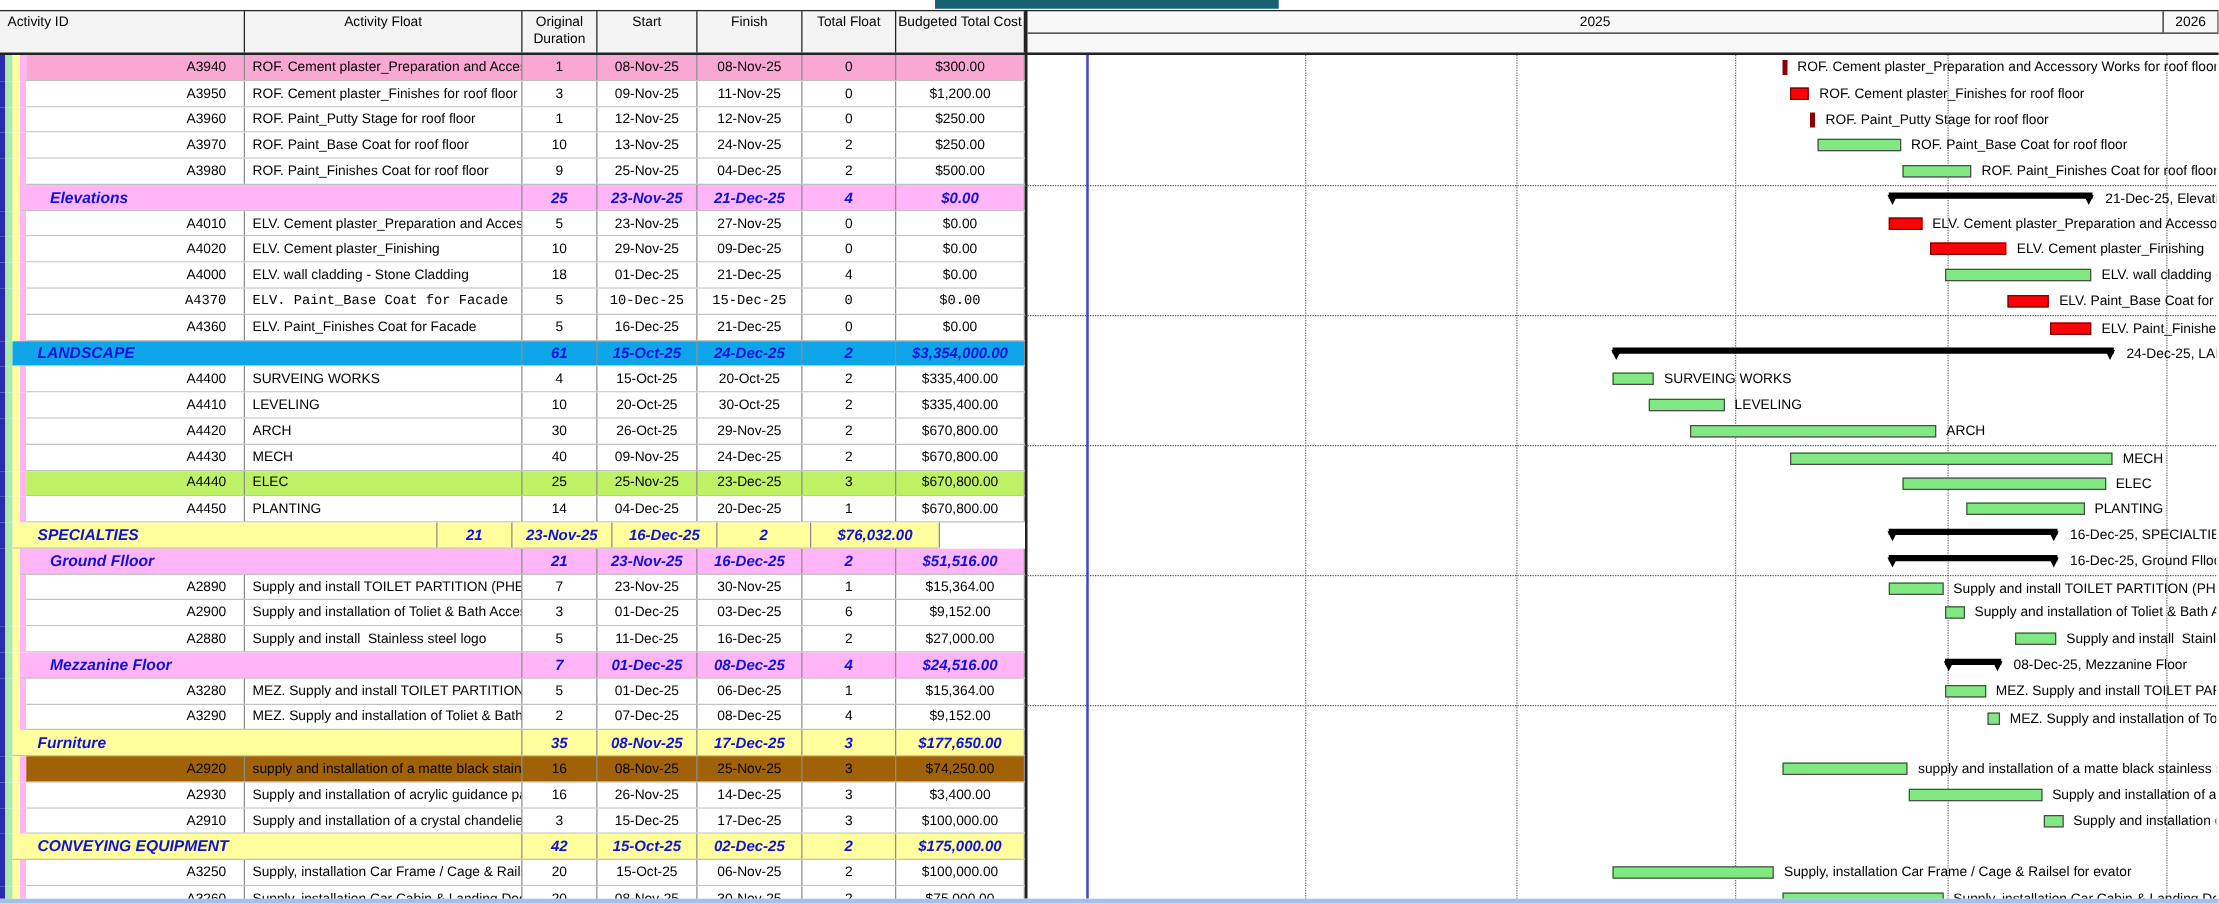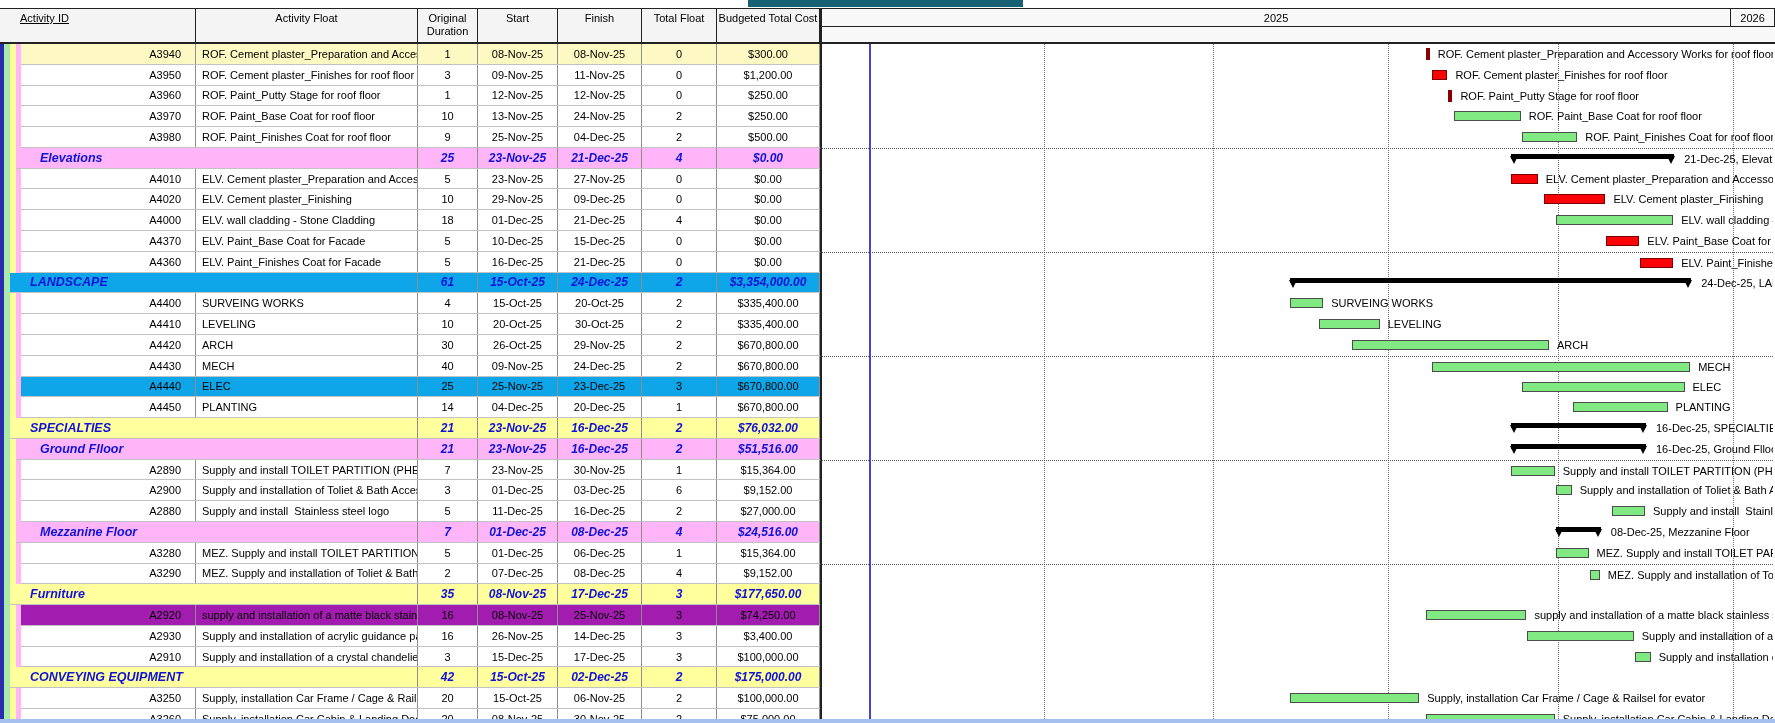--- a/index.html
+++ b/index.html
@@ -9,21 +9,21 @@
 
   .topbar { position:absolute; left:748px; top:0; width:275px; height:7px; }
   .botstrip { position:absolute; left:0; top:719px; width:1775px; height:4px; }
 
   
   #tableHeader { position:absolute; left:0; top:8px; width:820px; height:36px;
     display:flex; background:#f4f4f4; border-top:1px solid #222; border-bottom:2px solid #222; }
   .hcell { border-right:1px solid #222; font-size:11px; line-height:1.15; color:#000;
     display:flex; align-items:flex-start; justify-content:center; text-align:center;
     padding-top:3px; overflow:hidden; }
-  .hcell.first { justify-content:flex-start; padding-left:20px;text-decoration:underline; }
+  .hcell.first { justify-content:flex-start; padding-left:6px; }
 
   #chartHeader { position:absolute; left:820px; top:8px; width:955px; height:36px;
     background:#f8f8f8; border-top:1px solid #222; border-bottom:2px solid #222;
     border-left:2px solid #222; overflow:hidden; }
   .yrow,.mrow { display:flex; height:18px; }
   .ycell,.mcell { font-size:11px; color:#000; display:flex; align-items:center;
     justify-content:center; border-right:1px solid #222; overflow:hidden; }
   .yrow { border-bottom:1px solid #222; }
 
   
@@ -86,21 +86,21 @@
         <div class="vline" style="left: 911px;"></div>
         <div class="ddline" style="left: 47px; background: rgb(68, 68, 204);"></div>
       </div>
     <div id="rows">
         <div class="row">
           <div class="left">
             <div class="stripe" style="width: 4px; background: rgb(43, 43, 176);"></div>
             <div class="stripe" style="width: 6px; background: rgb(168, 235, 168);"></div>
             <div class="stripe" style="width: 6px; background: rgb(255, 255, 158);"></div>
             <div class="stripe" style="width: 5px; background: rgb(255, 181, 247);"></div>
-            <div class="cells" style="background: #fef9c3;">
+            <div class="cells" style="background: #f9a8d4;">
               <div class="cell c-id" style="width: 175px;">A3940</div>
               <div class="cell c-name" style="width: 222px;">ROF. Cement plaster_Preparation and Accessory Works for roof floor</div>
               <div class="cell c-mid" style="width: 60px;">1</div>
               <div class="cell c-mid" style="width: 80px;">08-Nov-25</div>
               <div class="cell c-mid" style="width: 84px;">08-Nov-25</div>
               <div class="cell c-mid" style="width: 75px;">0</div>
               <div class="cell c-mid" style="width: 103px;">$300.00</div>
             </div>
           </div>
           <div class="right">
@@ -275,21 +275,21 @@
             <div class="bar green" style="left: 735.69px; width: 117.545px;"></div>
             <span class="glabel" style="left: 861.235px;">ELV. wall cladding - Stone Cladding</span>
           </div>
         </div>
         <div class="row">
           <div class="left">
             <div class="stripe" style="width: 4px; background: rgb(43, 43, 176);"></div>
             <div class="stripe" style="width: 6px; background: rgb(168, 235, 168);"></div>
             <div class="stripe" style="width: 6px; background: rgb(255, 255, 158);"></div>
             <div class="stripe" style="width: 5px; background: rgb(255, 181, 247);"></div>
-            <div class="cells" style="background: rgb(255, 255, 255);">
+            <div class="cells" style="background: rgb(255, 255, 255); font-family: Liberation Mono, monospace;">
               <div class="cell c-id" style="width: 175px;">A4370</div>
               <div class="cell c-name" style="width: 222px;">ELV. Paint_Base Coat for Facade</div>
               <div class="cell c-mid" style="width: 60px;">5</div>
               <div class="cell c-mid" style="width: 80px;">10-Dec-25</div>
               <div class="cell c-mid" style="width: 84px;">15-Dec-25</div>
               <div class="cell c-mid" style="width: 75px;">0</div>
               <div class="cell c-mid" style="width: 103px;">$0.00</div>
             </div>
           </div>
           <div class="right">
@@ -421,21 +421,21 @@
             <div class="bar green" style="left: 611.5px; width: 258.67px;"></div>
             <span class="glabel" style="left: 878.17px;">MECH</span>
           </div>
         </div>
         <div class="row">
           <div class="left">
             <div class="stripe" style="width: 4px; background: rgb(43, 43, 176);"></div>
             <div class="stripe" style="width: 6px; background: rgb(168, 235, 168);"></div>
             <div class="stripe" style="width: 6px; background: rgb(255, 255, 158);"></div>
             <div class="stripe" style="width: 5px; background: rgb(255, 181, 247);"></div>
-            <div class="cells" style="background: #0ea5e9;">
+            <div class="cells" style="background: #bef264;">
               <div class="cell c-id" style="width: 175px;">A4440</div>
               <div class="cell c-name" style="width: 222px;">ELEC</div>
               <div class="cell c-mid" style="width: 60px;">25</div>
               <div class="cell c-mid" style="width: 80px;">25-Nov-25</div>
               <div class="cell c-mid" style="width: 84px;">23-Dec-25</div>
               <div class="cell c-mid" style="width: 75px;">3</div>
               <div class="cell c-mid" style="width: 103px;">$670,800.00</div>
             </div>
           </div>
           <div class="right">
@@ -462,21 +462,21 @@
           <div class="right">
             <div class="bar green" style="left: 752.625px; width: 94.965px;"></div>
             <span class="glabel" style="left: 855.59px;">PLANTING</span>
           </div>
         </div>
         <div class="row grp">
           <div class="left">
             <div class="stripe" style="width: 4px; background: rgb(43, 43, 176);"></div>
             <div class="stripe" style="width: 6px; background: rgb(168, 235, 168);"></div>
             <div class="cells" style="background: rgb(255, 255, 158);">
-              <div class="cell g-label" style="width: 408px; padding-left: 20px;">SPECIALTIES</div>
+              <div class="cell g-label" style="width: 340px; padding-left: 20px;">SPECIALTIES</div>
               <div class="cell c-mid" style="width: 60px;">21</div>
               <div class="cell c-mid" style="width: 80px;">23-Nov-25</div>
               <div class="cell c-mid" style="width: 84px;">16-Dec-25</div>
               <div class="cell c-mid" style="width: 75px;">2</div>
               <div class="cell c-mid" style="width: 103px;">$76,032.00</div>
             </div>
           </div>
           <div class="right">
             <div class="sumbar" style="left: 690.53px; width: 135.48px;"></div>
             <div class="tri" style="left: 689.53px; top: 7px;"></div>
@@ -644,21 +644,21 @@
               <div class="cell c-mid" style="width: 103px;">$177,650.00</div>
             </div>
           </div>
         </div>
         <div class="row">
           <div class="left">
             <div class="stripe" style="width: 4px; background: rgb(43, 43, 176);"></div>
             <div class="stripe" style="width: 6px; background: rgb(168, 235, 168);"></div>
             <div class="stripe" style="width: 6px; background: rgb(255, 255, 158);"></div>
             <div class="stripe" style="width: 5px; background: rgb(255, 181, 247);"></div>
-            <div class="cells" style="background: #a21caf; text-align: center;">
+            <div class="cells" style="background: #a16207; text-align: center;">
               <div class="cell c-id" style="width: 175px;">A2920</div>
               <div class="cell c-name" style="width: 222px;">supply and installation of a matte black stainless steel logo</div>
               <div class="cell c-mid" style="width: 60px;">16</div>
               <div class="cell c-mid" style="width: 80px;">08-Nov-25</div>
               <div class="cell c-mid" style="width: 84px;">25-Nov-25</div>
               <div class="cell c-mid" style="width: 75px;">3</div>
               <div class="cell c-mid" style="width: 103px;">$74,250.00</div>
             </div>
           </div>
           <div class="right">

